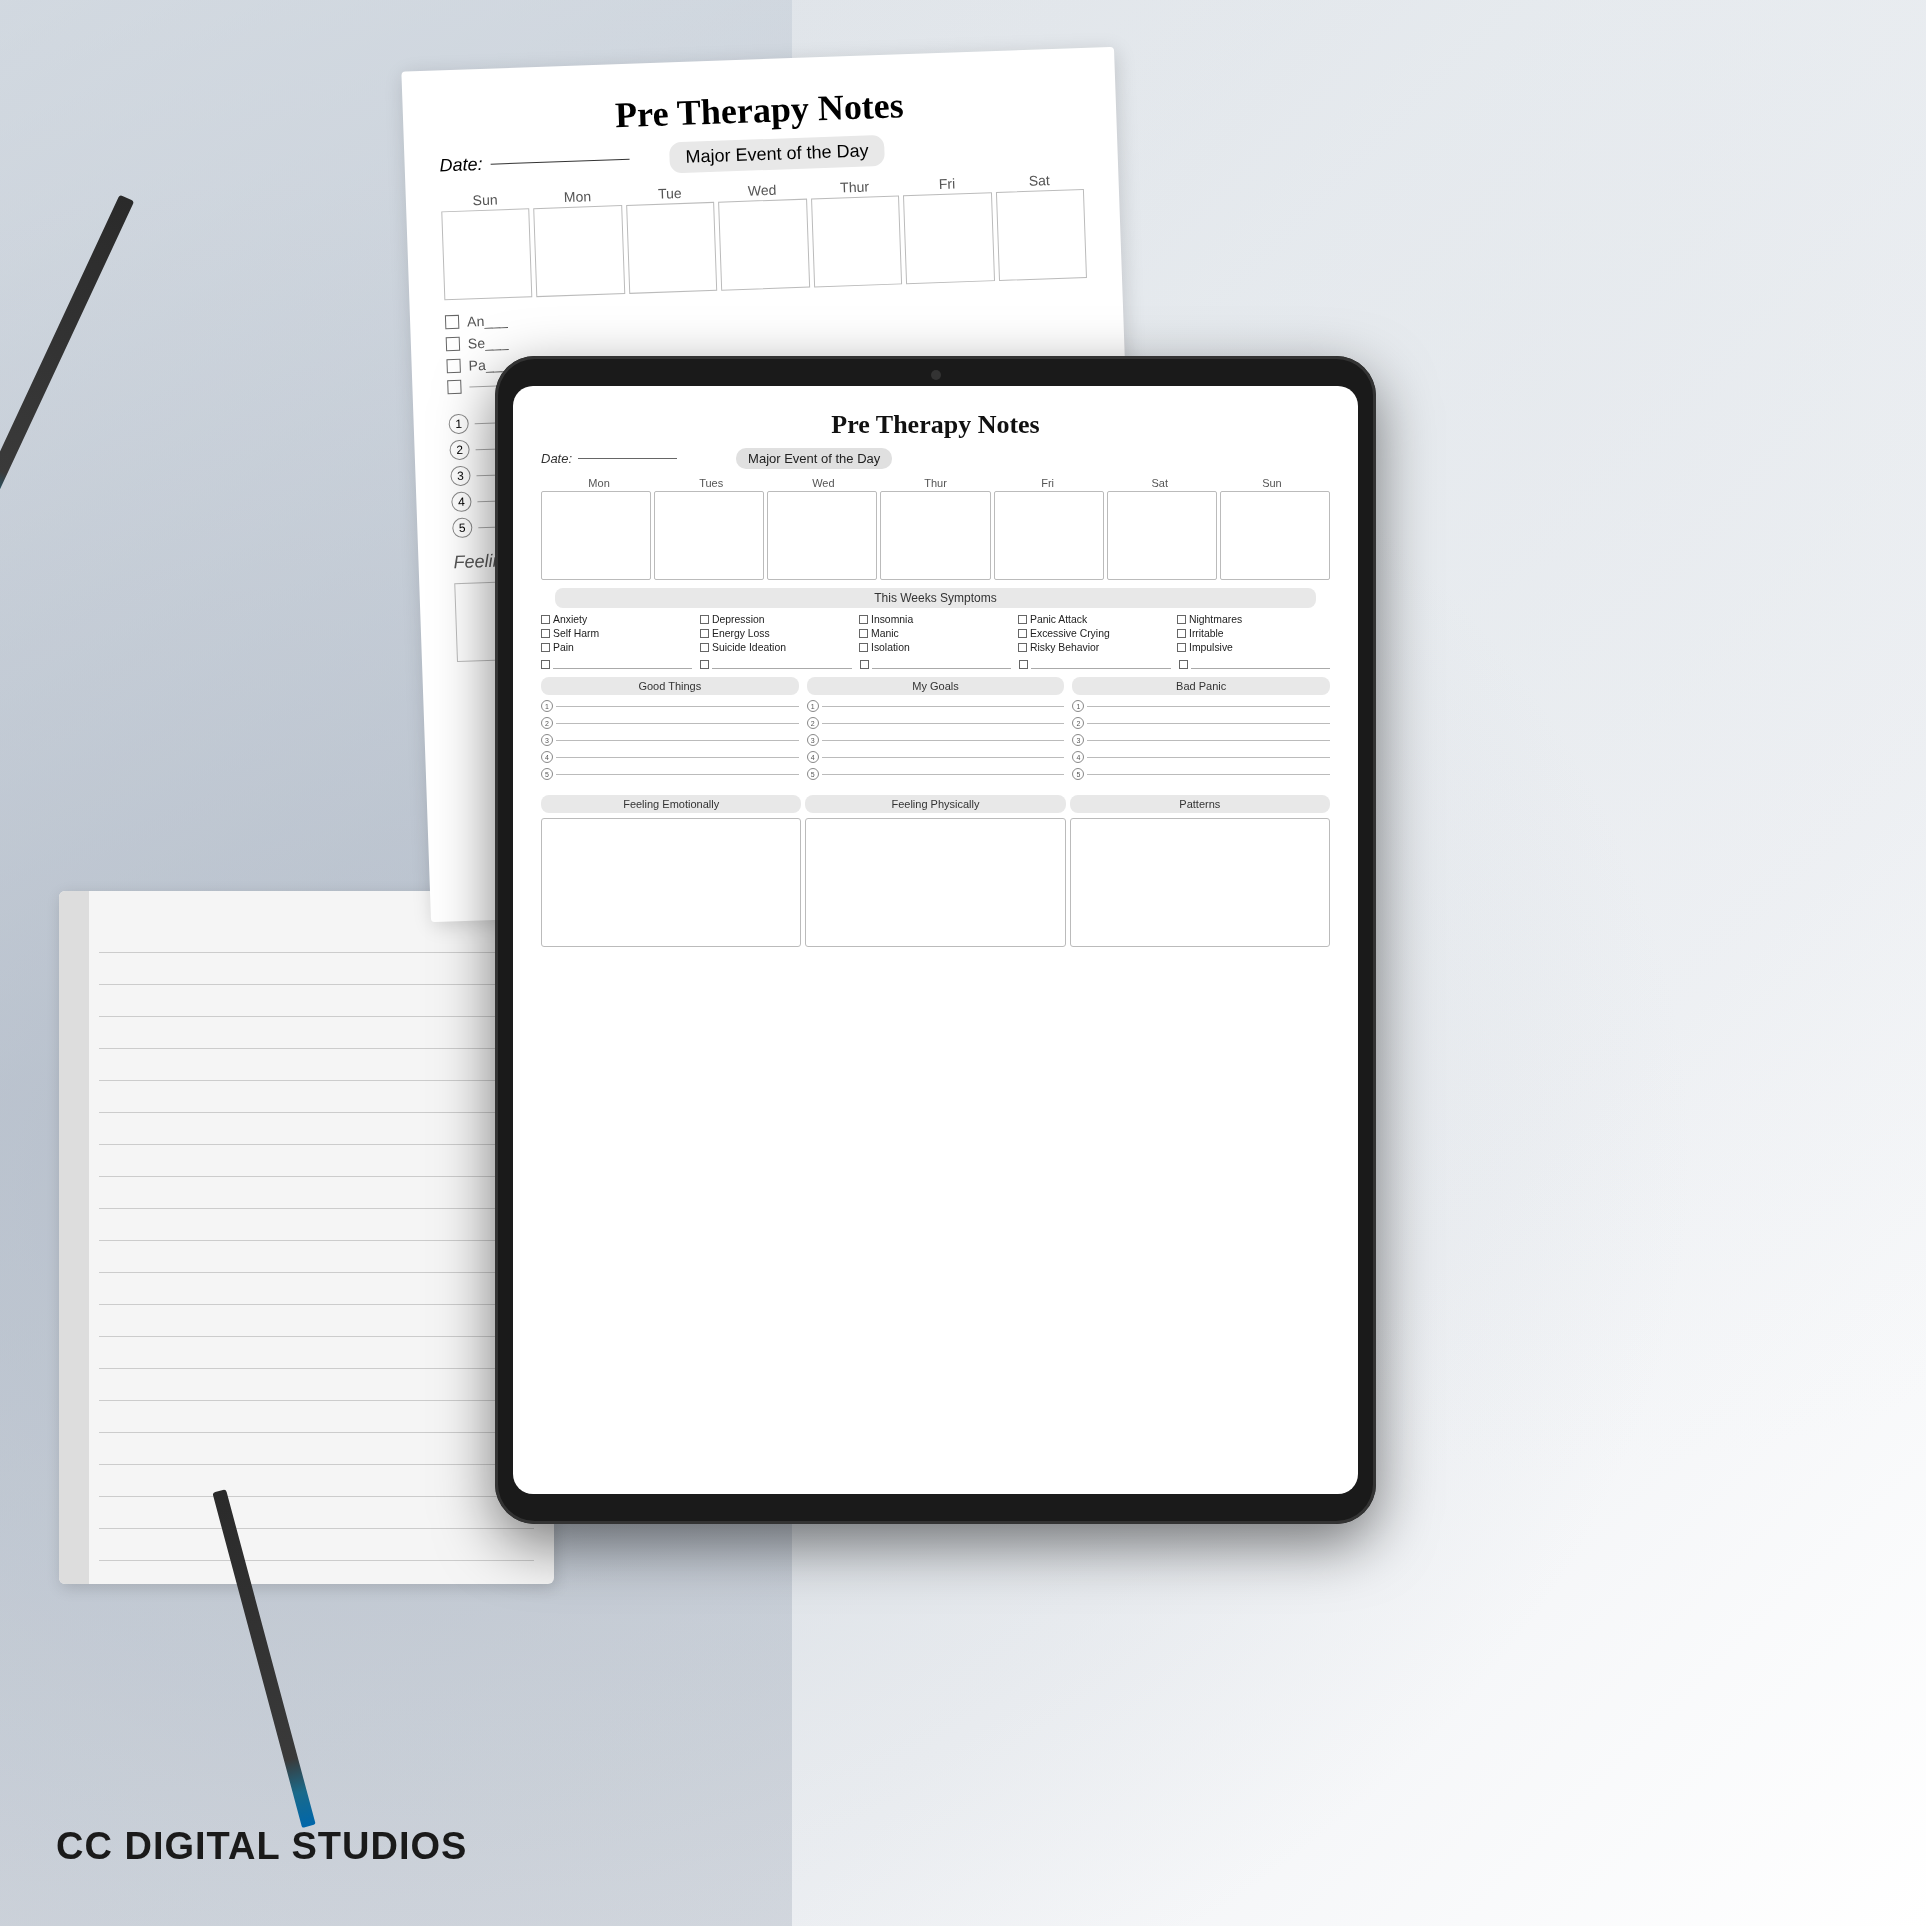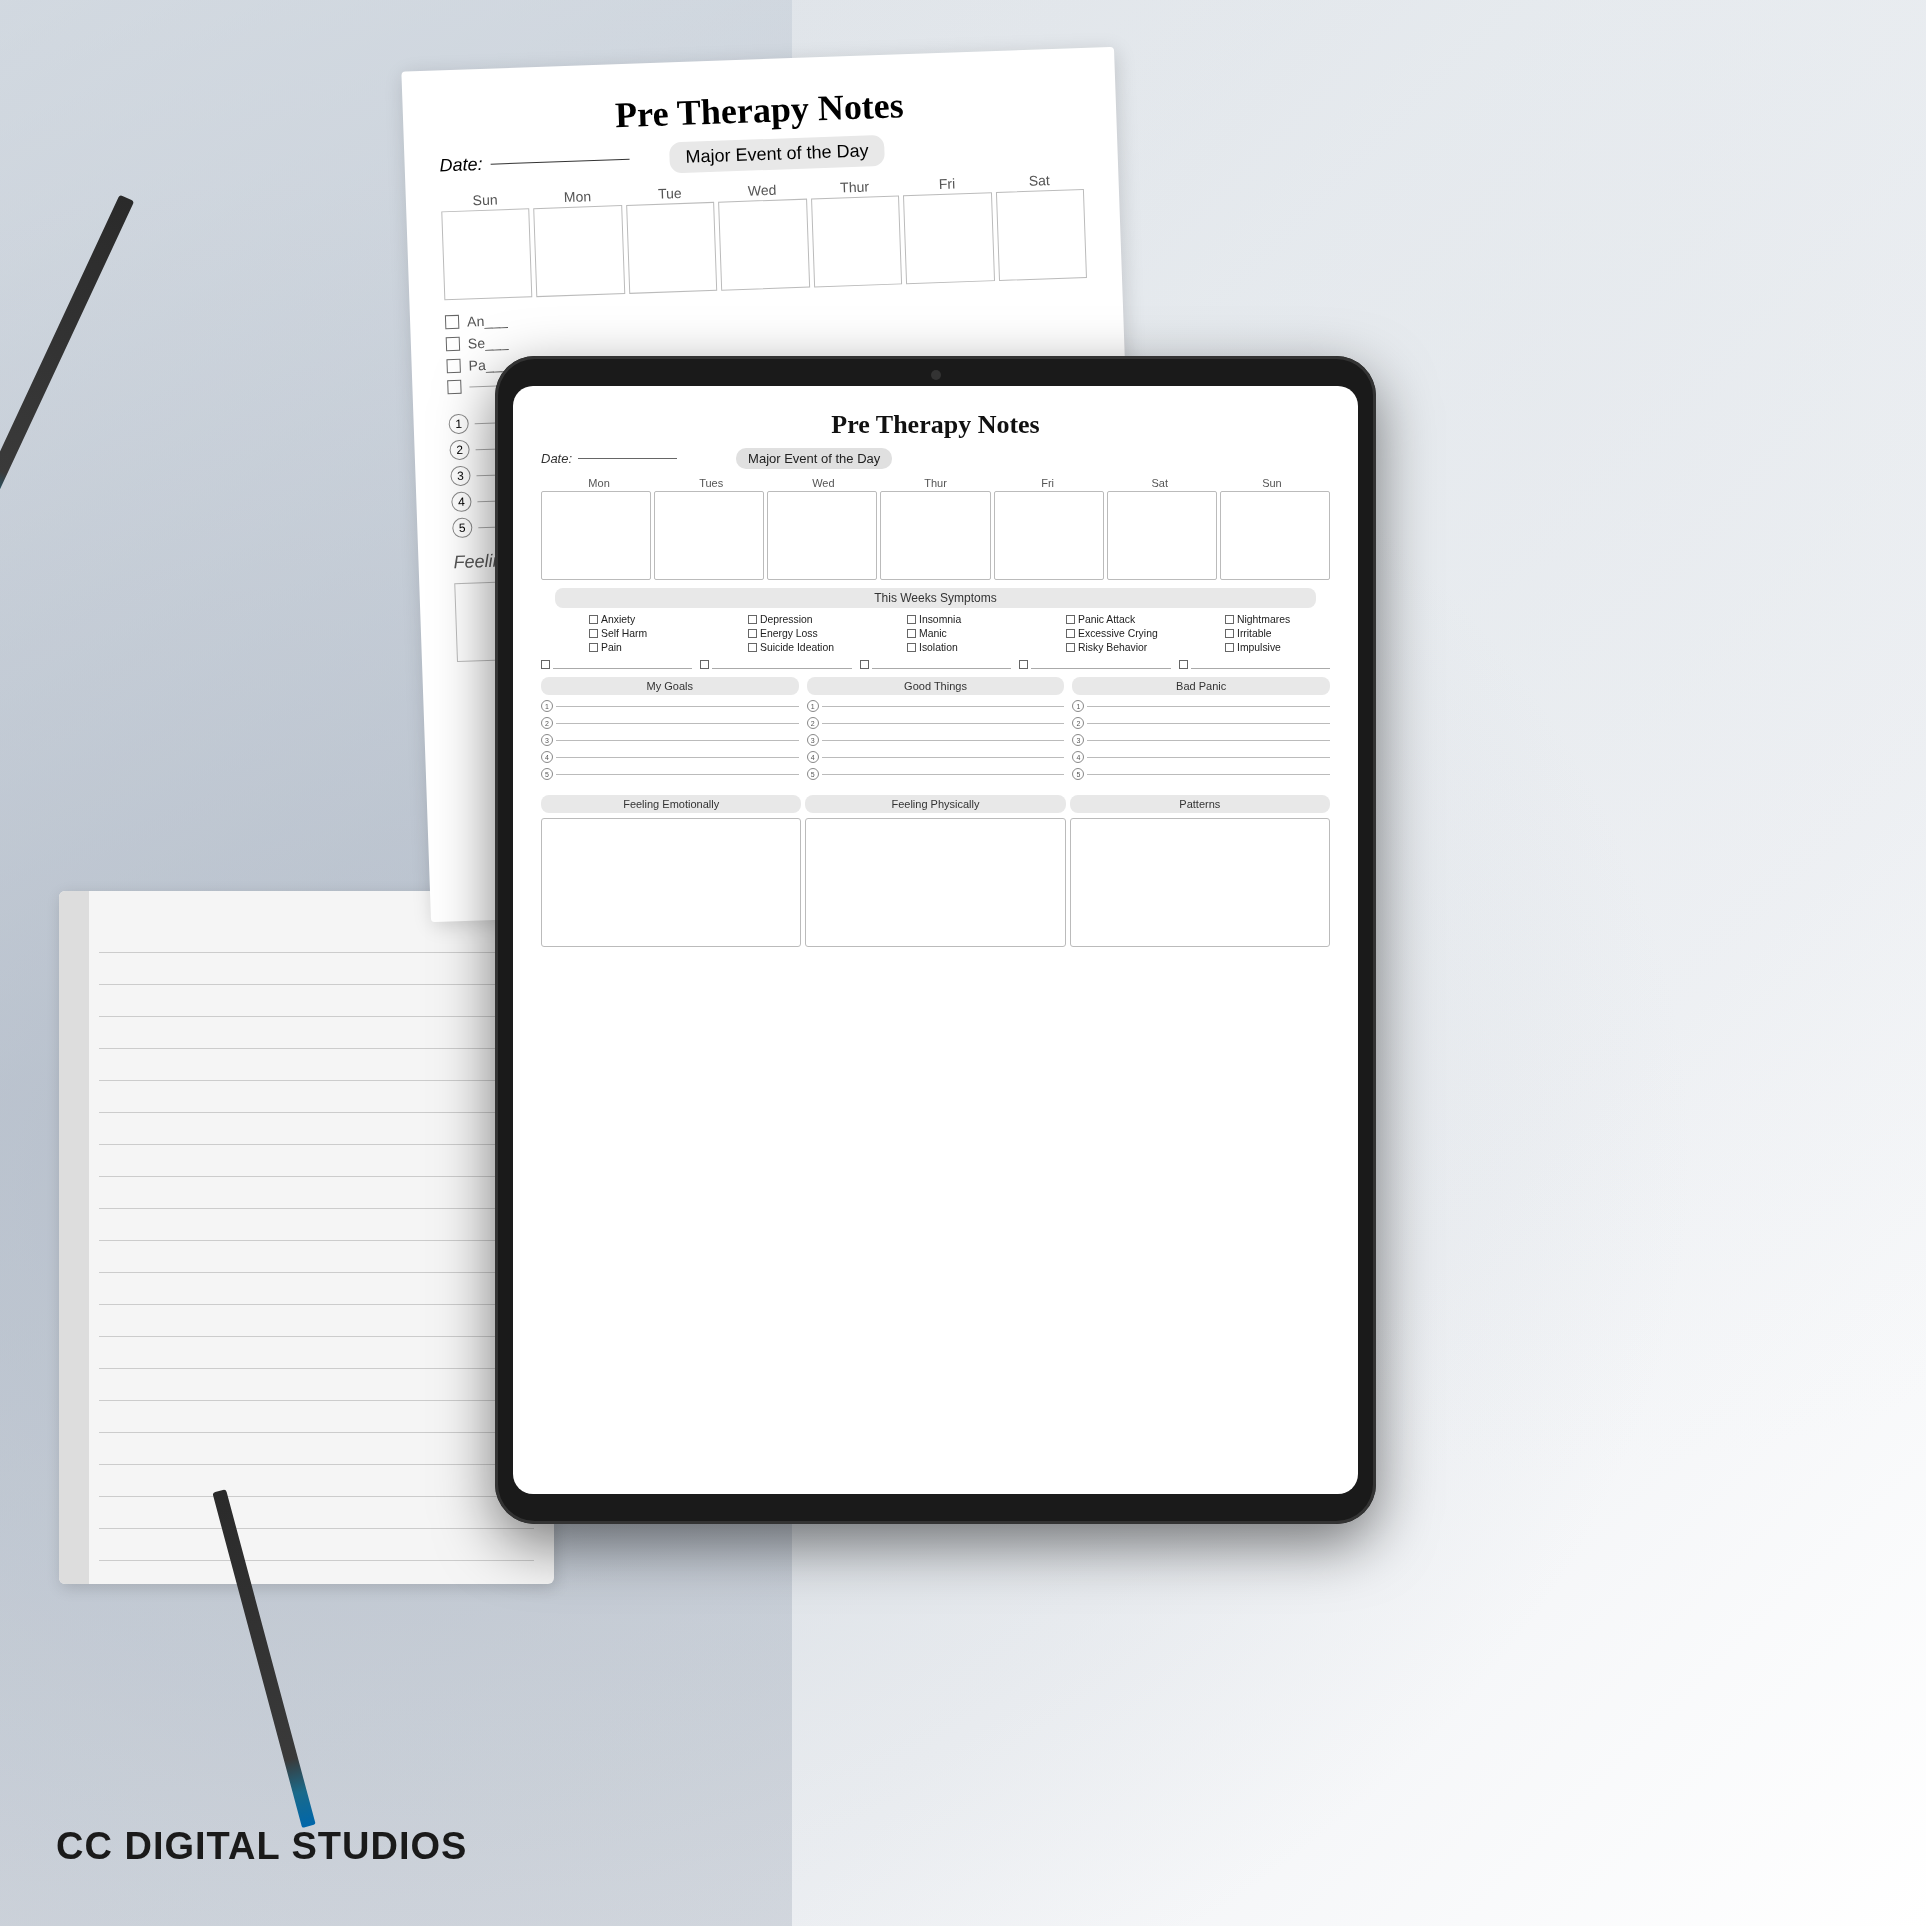--- a/index.html
+++ b/index.html
@@ -251,21 +251,20 @@
       gap: 3px 6px;
       font-size: 10.4px;
       color: #222;
       margin-bottom: 6px;
     }
 
     .symptom-item {
       display: flex;
       align-items: center;
       gap: 3px;
-      margin-left: 48px;
     }
 
     .checkbox-sq {
       width: 9px;
       height: 9px;
       border: 1px solid #666;
       flex-shrink: 0;
       display: inline-block;
     }
 
@@ -654,44 +653,44 @@
           <div class="blank-line"></div>
         </div>
       <div class="blank-item">
           <div class="checkbox-sq"></div>
           <div class="blank-line"></div>
         </div>
     </div>
 
     <div class="three-cols">
       <div class="col-section">
+        <div class="col-header">Good Things</div>
+        <div class="numbered-line">
+            <div class="num-circle">1</div>
+            <div class="num-line"></div>
+          </div>
+        <div class="numbered-line">
+            <div class="num-circle">2</div>
+            <div class="num-line"></div>
+          </div>
+        <div class="numbered-line">
+            <div class="num-circle">3</div>
+            <div class="num-line"></div>
+          </div>
+        <div class="numbered-line">
+            <div class="num-circle">4</div>
+            <div class="num-line"></div>
+          </div>
+        <div class="numbered-line">
+            <div class="num-circle">5</div>
+            <div class="num-line"></div>
+          </div>
+      </div>
+      <div class="col-section">
         <div class="col-header">My Goals</div>
-        <div class="numbered-line">
-            <div class="num-circle">1</div>
-            <div class="num-line"></div>
-          </div>
-        <div class="numbered-line">
-            <div class="num-circle">2</div>
-            <div class="num-line"></div>
-          </div>
-        <div class="numbered-line">
-            <div class="num-circle">3</div>
-            <div class="num-line"></div>
-          </div>
-        <div class="numbered-line">
-            <div class="num-circle">4</div>
-            <div class="num-line"></div>
-          </div>
-        <div class="numbered-line">
-            <div class="num-circle">5</div>
-            <div class="num-line"></div>
-          </div>
-      </div>
-      <div class="col-section">
-        <div class="col-header">Good Things</div>
         <div class="numbered-line">
             <div class="num-circle">1</div>
             <div class="num-line"></div>
           </div>
         <div class="numbered-line">
             <div class="num-circle">2</div>
             <div class="num-line"></div>
           </div>
         <div class="numbered-line">
             <div class="num-circle">3</div>

